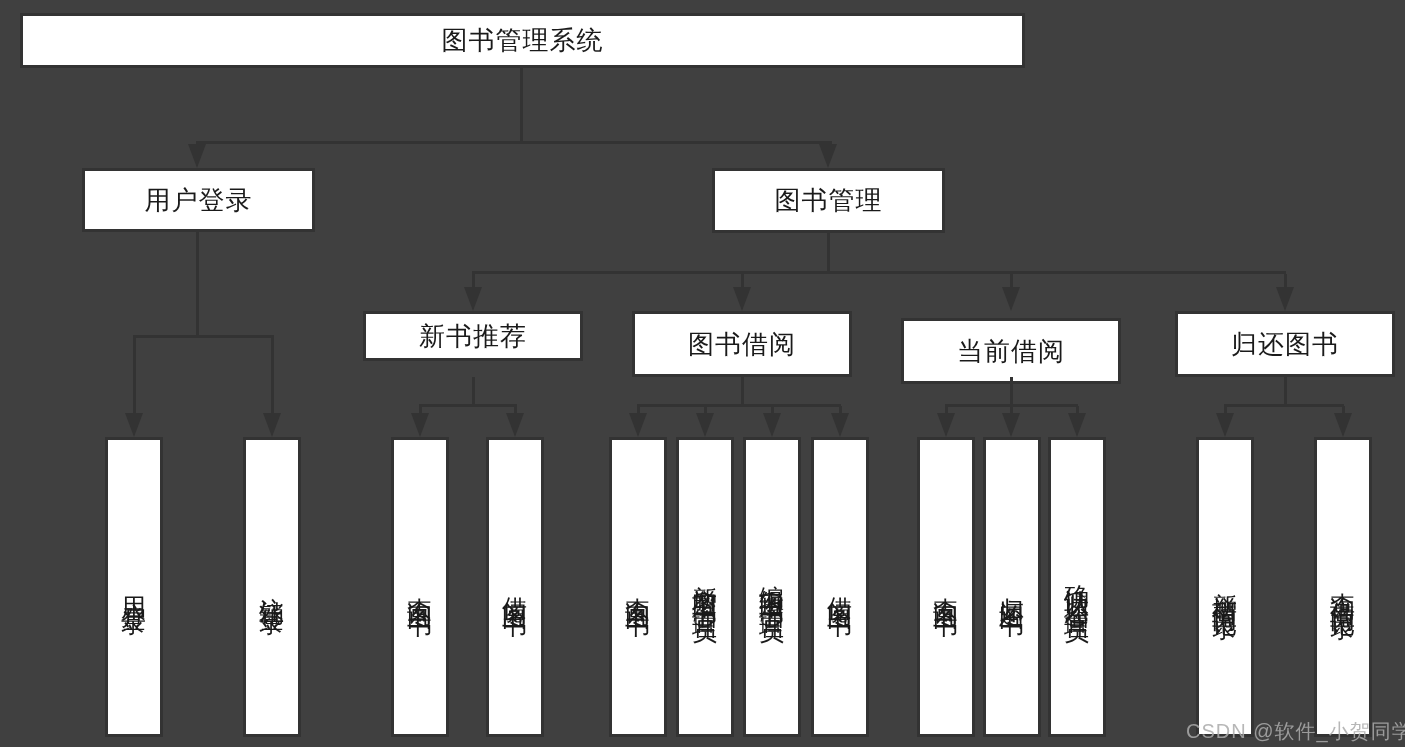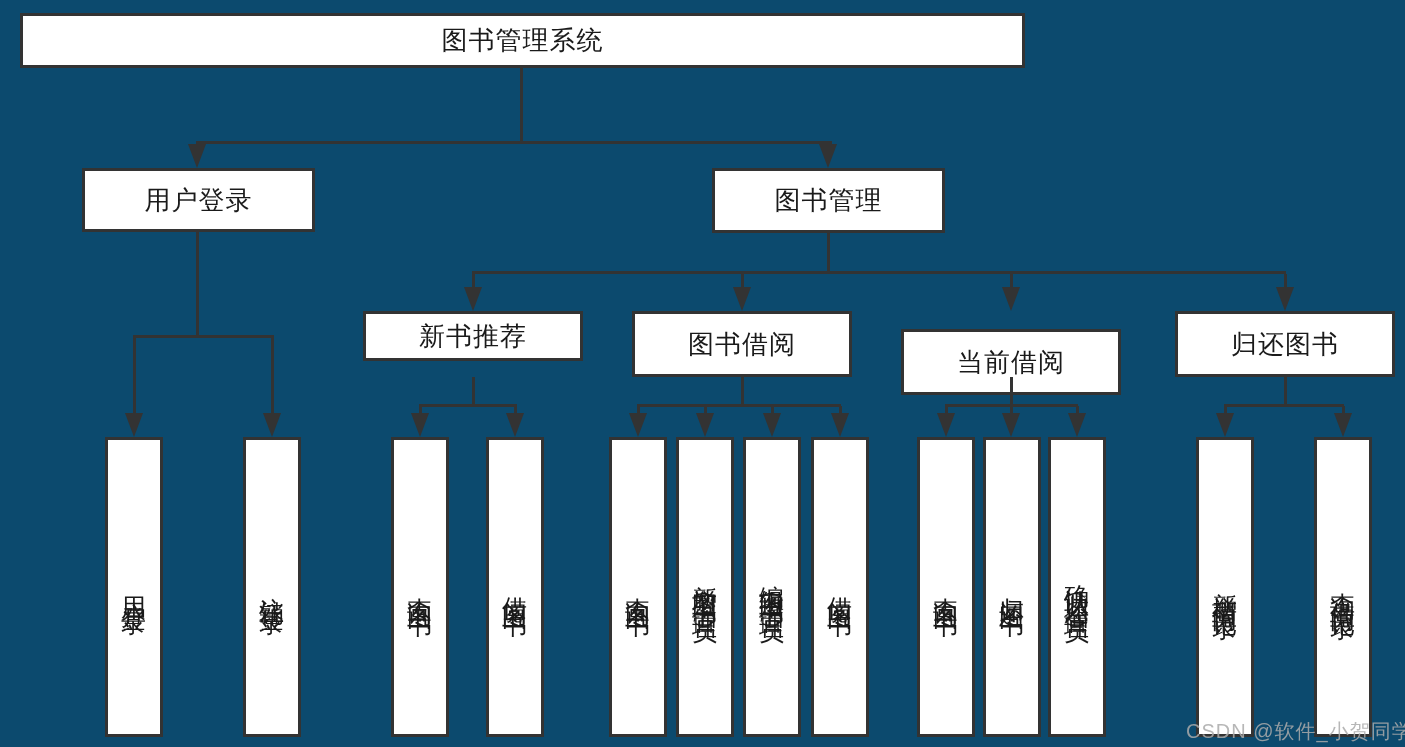--- a/index.html
+++ b/index.html
@@ -3,21 +3,21 @@
 <meta charset="utf-8">
 <style>
   :root{
     --line:#333333;
     --text:#1a1a1a;
     --watermark:#ababab;
   }
   html,body{margin:0;padding:0;background:#ffffff;}
   body{font-family:"Liberation Sans","DejaVu Sans",sans-serif;}
   .canvas{
-    position:relative;width:1405px;height:747px;background:#0c4a6e;overflow:hidden;
+    position:relative;width:1405px;height:747px;background:#404040;overflow:hidden;
   }
   .node{
     position:absolute;box-sizing:border-box;border:3px solid var(--line);background:#fff;
     display:flex;align-items:center;justify-content:center;
     font-size:26px;color:var(--text);letter-spacing:1px;white-space:nowrap;
   }
   .vnode{
     writing-mode:vertical-lr;text-orientation:mixed;
     font-size:25px;letter-spacing:5px;line-height:52px;white-space:normal;
   }
@@ -63,21 +63,21 @@
   <div class="vl" style="left:741px;top:274px;height:15px"></div>
   <div class="vl" style="left:1010px;top:274px;height:15px"></div>
   <div class="vl" style="left:1284px;top:274px;height:15px"></div>
   <div class="ar" style="left:464px;top:287px"></div>
   <div class="ar" style="left:733px;top:287px"></div>
   <div class="ar" style="left:1002px;top:287px"></div>
   <div class="ar" style="left:1276px;top:287px"></div>
 
   <div class="node" style="left:363px;top:311px;width:220px;height:50px">新书推荐</div>
   <div class="node" style="left:632px;top:311px;width:220px;height:66px">图书借阅</div>
-  <div class="node" style="left:901px;top:329px;width:220px;height:66px">当前借阅</div>
+  <div class="node" style="left:901px;top:318px;width:220px;height:66px">当前借阅</div>
   <div class="node" style="left:1175px;top:311px;width:220px;height:66px">归还图书</div>
 
   <div class="vl" style="left:472px;top:377px;height:29px"></div>
   <div class="hl" style="left:419px;top:404px;width:98px"></div>
   <div class="vl" style="left:419px;top:406px;height:9px"></div>
   <div class="vl" style="left:514px;top:406px;height:9px"></div>
   <div class="ar" style="left:411px;top:413px"></div>
   <div class="ar" style="left:506px;top:413px"></div>
 
   <div class="vl" style="left:741px;top:377px;height:29px"></div>

